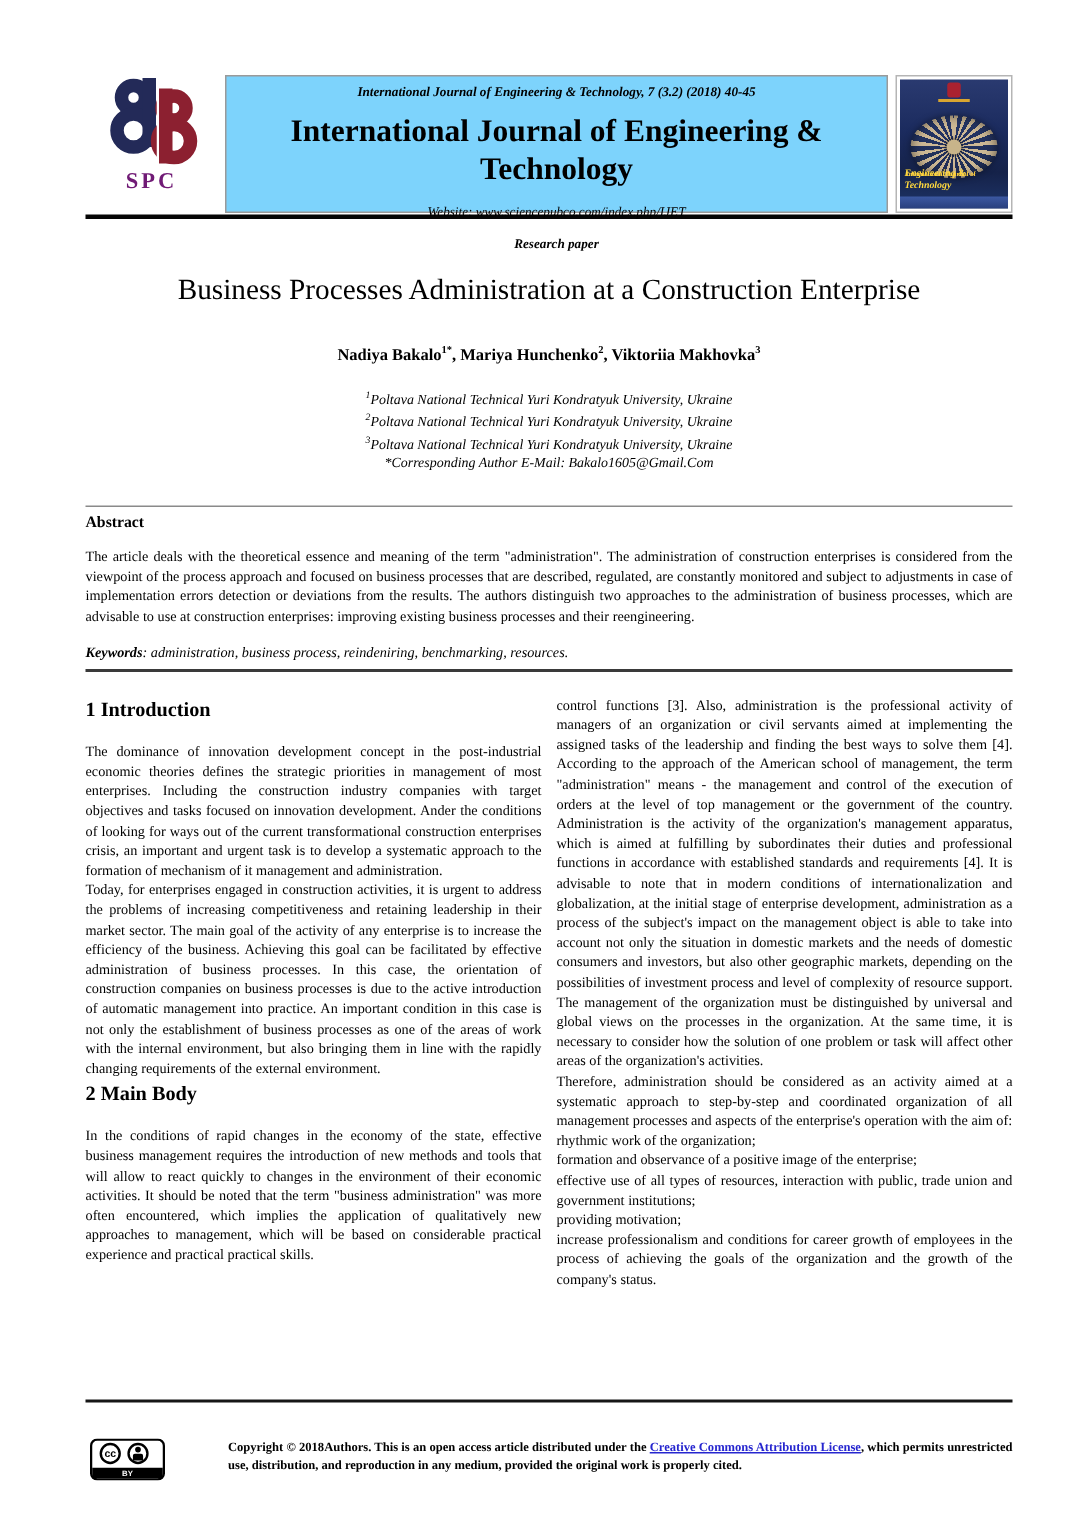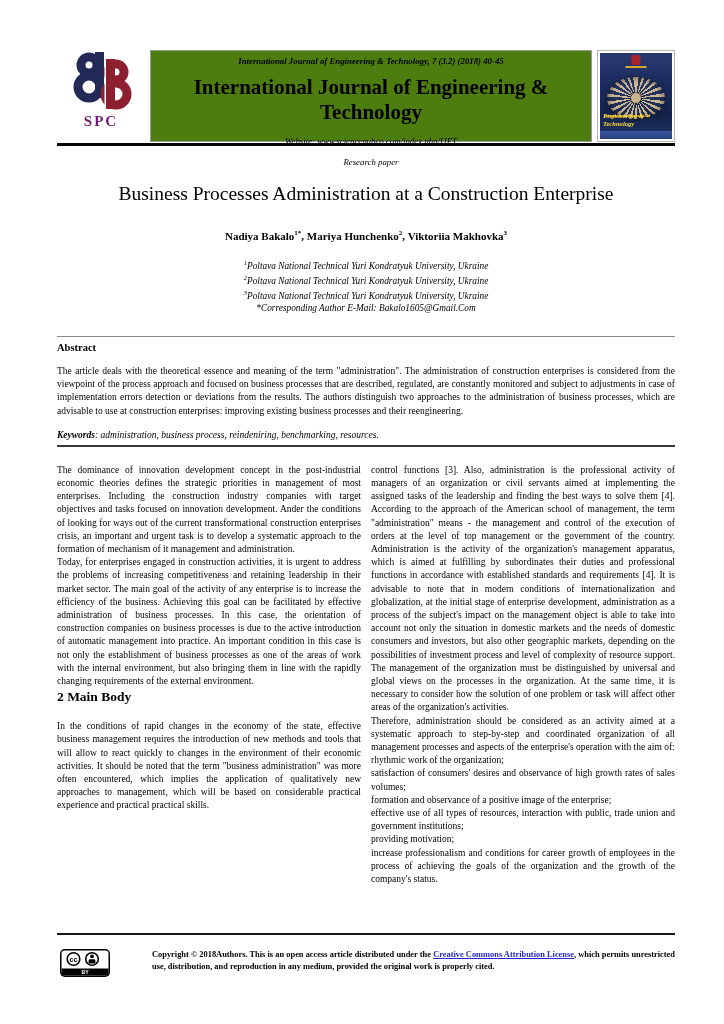--- a/index.html
+++ b/index.html
@@ -10,25 +10,25 @@
     overflow:hidden;
   }
   .content { position:absolute; left:57px; top:50px; width:618px; }
 
   
   .header { display:flex; height:92px; align-items:stretch; }
   .logo-box { width:88px; flex:0 0 88px; text-align:center; padding-top:1px; }
   .logo-box svg { display:block; margin:0 auto; }
   .logo-text { font-weight:bold; font-size:15px; letter-spacing:2px; color:#701a75; margin-top:0px; }
 
-  .head-center { flex:1 1 auto; border:1px solid #9a9a9a; margin:0 5px; text-align:center; padding-top:5px; background:#4d7c0f; }
+  .head-center { flex:1 1 auto; border:1px solid #9a9a9a; margin:0 5px; text-align:center; padding-top:5px; background:#7dd3fc; }
   .journal-ref { font-size:8.8px; font-weight:bold; font-style:italic; }
   .journal-title { font-size:21px; font-weight:bold; margin-top:9px; }
   .journal-website { font-size:8.8px; font-style:italic; margin-top:11px; }
-  .paper-type { font-size:8.8px; font-weight:normal; font-style:italic; margin-top:11px; }
+  .paper-type { font-size:8.8px; font-weight:bold; font-style:italic; margin-top:11px; }
 
   .cover { width:78px; flex:0 0 78px; height:92px; border:1px solid #b5b5b5; background:#fff; padding:2px; }
   .cover-inner { position:relative; width:100%; height:100%; overflow:hidden;
     background:linear-gradient(180deg,#2a3a70 0%, #1b2b5e 40%, #152249 72%, #1e3468 100%); }
   .cover-emblem { position:absolute; top:2px; left:50%; transform:translateX(-50%); width:9px; height:10px; background:#aa2230; border-radius:2px; }
   .cover-emblem:after { content:""; position:absolute; top:11px; left:-6px; width:21px; height:2px; background:#d8a530; }
   .cover-burst { position:absolute; top:24px; left:50%; transform:translateX(-50%); width:58px; height:42px; border-radius:50%;
     background:repeating-conic-gradient(from 0deg, rgba(215,192,152,0.95) 0deg 7deg, rgba(62,78,116,0.25) 7deg 16deg);
     box-shadow:0 0 7px rgba(0,0,0,0.55) inset, 0 0 5px rgba(0,0,0,0.4); }
   .cover-burst:after { content:""; position:absolute; top:50%; left:50%; transform:translate(-50%,-50%); width:10px; height:10px; border-radius:50%; background:#c8b48a; box-shadow:0 0 3px #000; }
@@ -56,21 +56,21 @@
 
   
   .columns { display:flex; gap:10px; margin-top:17px; }
   .col { flex:1 1 0; }
   .section-heading { font-size:13.5px; font-weight:bold; margin-bottom:15px; }
   .section-heading.later { margin-top:1px; }
   .body-p { font-size:9.5px; line-height:13.2px; text-align:justify; }
   .list-line { font-size:9.5px; line-height:13.2px; text-align:justify; }
 
   
-  .footer { position:absolute; left:57px; width:618px; top:933px; border-top:2px solid #161616; padding-top:14px; display:flex; align-items:flex-start; }
+  .footer { position:absolute; left:57px; width:618px; top:933px; border-top:2px solid #161616; padding-top:24px; display:flex; align-items:flex-start; }
   .cc-badge { flex:0 0 auto; margin-left:3px; }
   .copyright { flex:1 1 auto; margin-left:42px; font-size:8.4px; font-weight:bold; line-height:11.5px; text-align:justify; }
   .cc-link { color:#2626cf; text-decoration:underline; cursor:pointer; }
 </style>
 </head>
 <body>
 
 <div class="page">
   <div class="content">
 
@@ -129,30 +129,30 @@
       <div class="abstract-heading">Abstract</div>
       <div class="abstract-text">The article deals with the theoretical essence and meaning of the term "administration". The administration of construction enterprises is considered from the viewpoint of the process approach and focused on business processes that are described, regulated, are constantly monitored and subject to adjustments in case of implementation errors detection or deviations from the results. The authors distinguish two approaches to the administration of business processes, which are advisable to use at construction enterprises: improving existing business processes and their reengineering.</div>
       <div class="keywords-line">
         <span class="kw-label">Keywords</span><span>: administration, business process, reindeniring, benchmarking, resources.</span>
       </div>
       <div class="keywords-rule"></div>
     </div>
 
     <div class="columns">
       <div class="col">
+        <div class="section-heading">1 Introduction</div>
         <div class="body-p">The dominance of innovation development concept in the post-industrial economic theories defines the strategic priorities in management of most enterprises. Including the construction industry companies with target objectives and tasks focused on innovation development. Ander the conditions of looking for ways out of the current transformational construction enterprises crisis, an important and urgent task is to develop a systematic approach to the formation of mechanism of it management and administration.</div>
         <div class="body-p">Today, for enterprises engaged in construction activities, it is urgent to address the problems of increasing competitiveness and retaining leadership in their market sector. The main goal of the activity of any enterprise is to increase the efficiency of the business. Achieving this goal can be facilitated by effective administration of business processes. In this case, the orientation of construction companies on business processes is due to the active introduction of automatic management into practice. An important condition in this case is not only the establishment of business processes as one of the areas of work with the internal environment, but also bringing them in line with the rapidly changing requirements of the external environment.</div>
         <div class="section-heading later">2 Main Body</div>
         <div class="body-p">In the conditions of rapid changes in the economy of the state, effective business management requires the introduction of new methods and tools that will allow to react quickly to changes in the environment of their economic activities. It should be noted that the term "business administration" was more often encountered, which implies the application of qualitatively new approaches to management, which will be based on considerable practical experience and practical practical skills.</div>
       </div>
       <div class="col">
         <div class="body-p">control functions [3]. Also, administration is the professional activity of managers of an organization or civil servants aimed at implementing the assigned tasks of the leadership and finding the best ways to solve them [4]. According to the approach of the American school of management, the term "administration" means - the management and control of the execution of orders at the level of top management or the government of the country. Administration is the activity of the organization's management apparatus, which is aimed at fulfilling by subordinates their duties and professional functions in accordance with established standards and requirements [4]. It is advisable to note that in modern conditions of internationalization and globalization, at the initial stage of enterprise development, administration as a process of the subject's impact on the management object is able to take into account not only the situation in domestic markets and the needs of domestic consumers and investors, but also other geographic markets, depending on the possibilities of investment process and level of complexity of resource support. The management of the organization must be distinguished by universal and global views on the processes in the organization. At the same time, it is necessary to consider how the solution of one problem or task will affect other areas of the organization's activities.</div>
         <div class="body-p">Therefore, administration should be considered as an activity aimed at a systematic approach to step-by-step and coordinated organization of all management processes and aspects of the enterprise's operation with the aim of:</div>
         <div class="list-line">rhythmic work of the organization;</div>
-        <div class="list-line">satisfaction of consumers' desires and observance of high growth rates of sales volumes;</div>
         <div class="list-line">formation and observance of a positive image of the enterprise;</div>
         <div class="list-line">effective use of all types of resources, interaction with public, trade union and government institutions;</div>
         <div class="list-line">providing motivation;</div>
         <div class="list-line">increase professionalism and conditions for career growth of employees in the process of achieving the goals of the organization and the growth of the company's status.</div>
       </div>
     </div>
   </div>
 
   <div class="footer">
     <div class="cc-badge">

